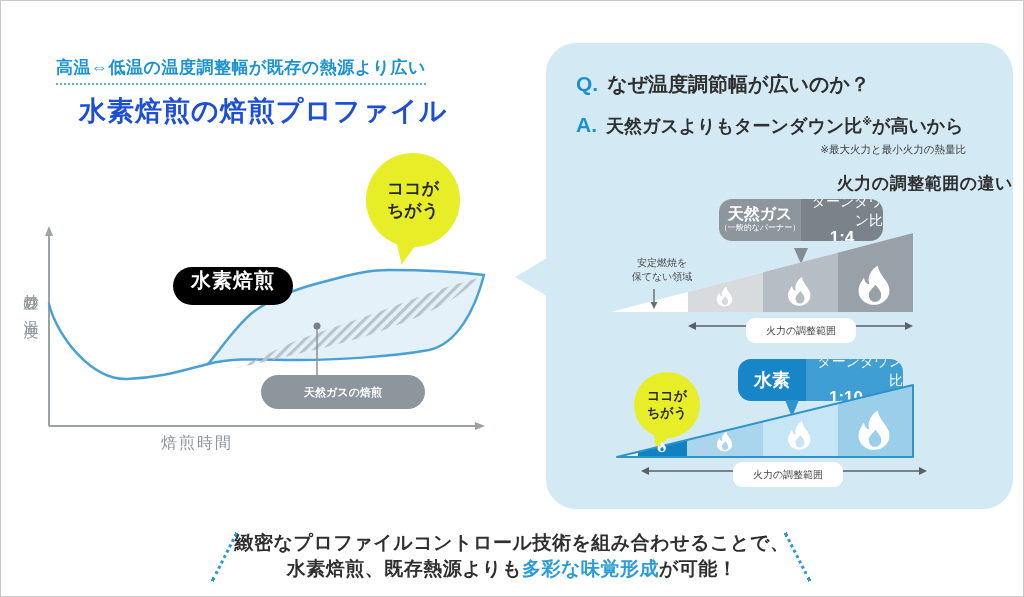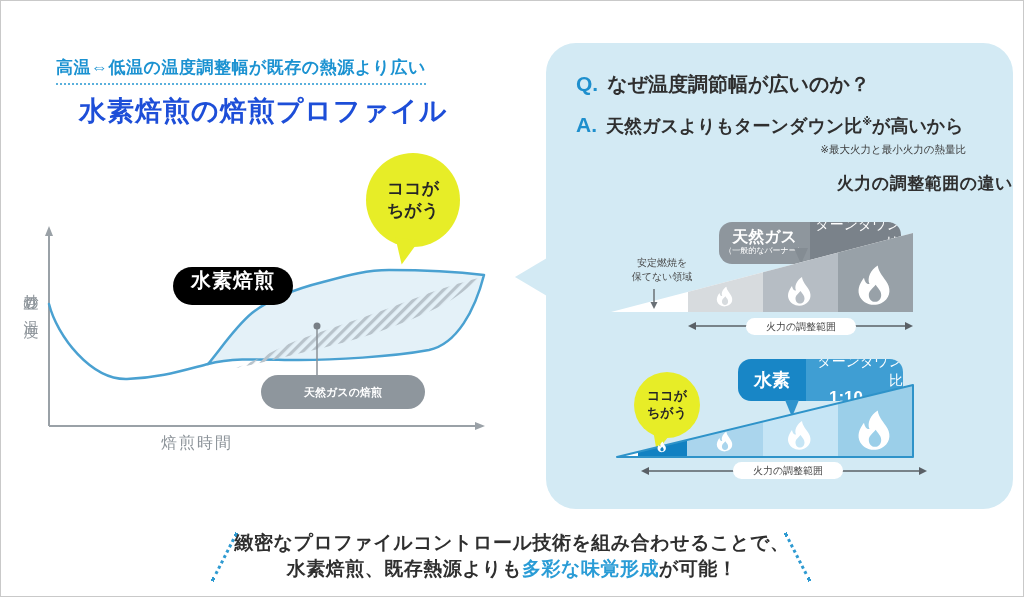--- a/index.html
+++ b/index.html
@@ -42,21 +42,21 @@
   .a-row { left:30px; top:70px; }
   .qa-prefix { color:#1e8fcd; font-weight:bold; font-size:21px; margin-right:9px; }
   .q-text { font-weight:bold; font-size:20px; color:#2f2f2f; }
   .a-text { font-weight:bold; font-size:18px; color:#2f2f2f; }
   .ref-mark { font-size:10px; vertical-align:7px; }
   .a-note { left:0; top:100px; width:420px; text-align:right; font-size:10.5px; color:#3c3c3c; }
   .diagram-title { left:0; top:129px; width:100%; text-align:right; font-size:17px;
                    font-weight:bold; color:#2f2f2f; letter-spacing:.5px; }
 
   .burner-badge { display:flex; border-radius:13px; overflow:hidden; height:42px; }
-  .gas-badge { left:173px; top:179px; width:182px; }
+  .gas-badge { left:173px; top:156px; width:164px; }
   .gas-badge .cell-l { width:95px; background:#8e969d; }
   .gas-badge .cell-r { width:95px; background:#7a828a; }
   .h2-badge { left:192px; top:316px; width:165px; }
   .h2-badge .cell-l { width:68px; background:#1886c6; }
   .h2-badge .cell-r { width:97px; background:#3f9ed3; }
   .cell-l, .cell-r { display:flex; flex-direction:column; align-items:center; justify-content:center; color:#fff; }
   .burner-name { font-size:16px; font-weight:bold; line-height:1.05; }
   .burner-sub { font-size:8px; line-height:1.3; }
   .h2-badge .burner-name { font-size:18px; }
   .td-label { font-size:14px; line-height:1.3;text-align:right; }
@@ -64,21 +64,21 @@
   .td-suffix { font-size:8.5px; font-weight:bold; }
   .gas-badge-tail { left:248px; top:205px; width:0; height:0;
                     border-left:7px solid transparent; border-right:7px solid transparent;
                     border-top:16px solid #848c93; }
   .h2-badge-tail { left:239px; top:357px; width:0; height:0;
                    border-left:7px solid transparent; border-right:7px solid transparent;
                    border-top:17px solid #2e93cd; }
 
   .unstable-label { left:66px; top:213px; width:100px; text-align:center;
                     font-size:10px; color:#4a4a4a; line-height:1.35; }
-  .range-pill { width:110px; height:17px; background:#fff; border-radius:9px;
+  .range-pill { width:110px; height:25px; background:#fff; border-radius:9px;
                 display:flex; align-items:center; justify-content:center;
                 font-size:10px; color:#444; }
   .gas-range-pill { left:200px; top:275px; }
   .h2-range-pill { left:187px; top:419px; }
 
   .callout-small { left:88px; top:329px; width:66px; height:66px; border-radius:50%;
                    background:#e7ed27; display:flex; flex-direction:column; align-items:center;
                    justify-content:center; font-size:13px; font-weight:bold; color:#262626; line-height:1.3; }
   .callout-small-tail { left:106px; top:390px; width:0; height:0;
                         border-left:6px solid transparent; border-right:11px solid transparent;

